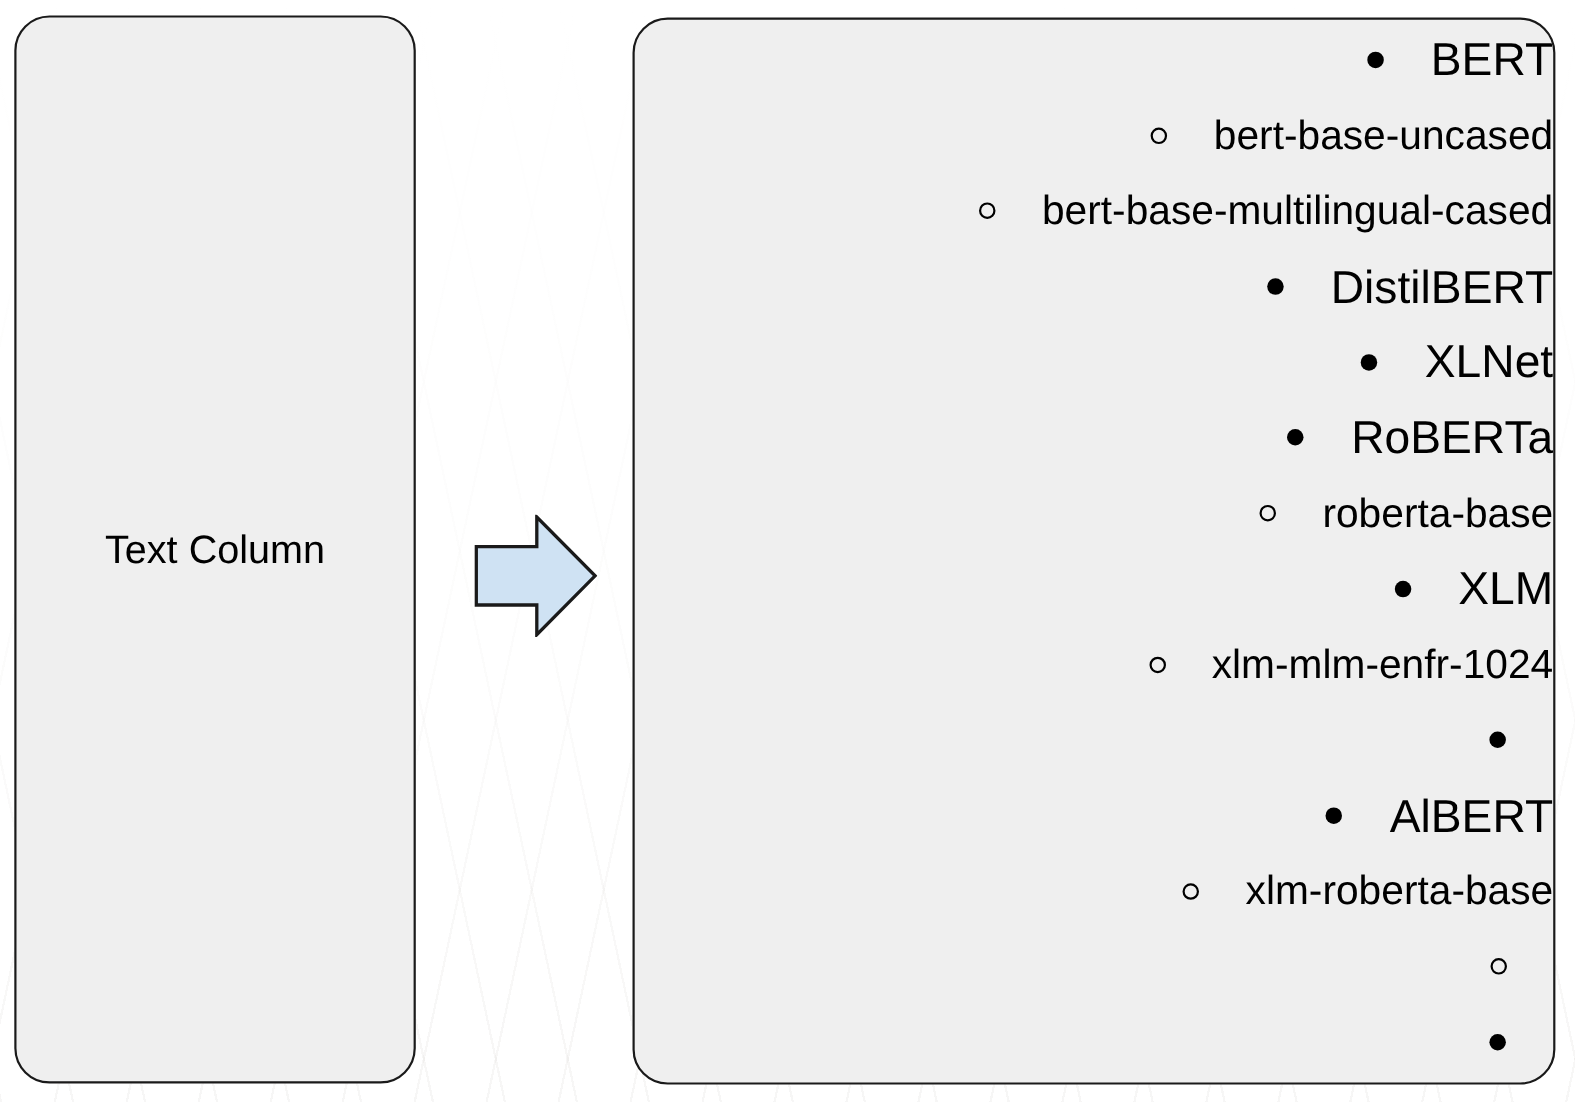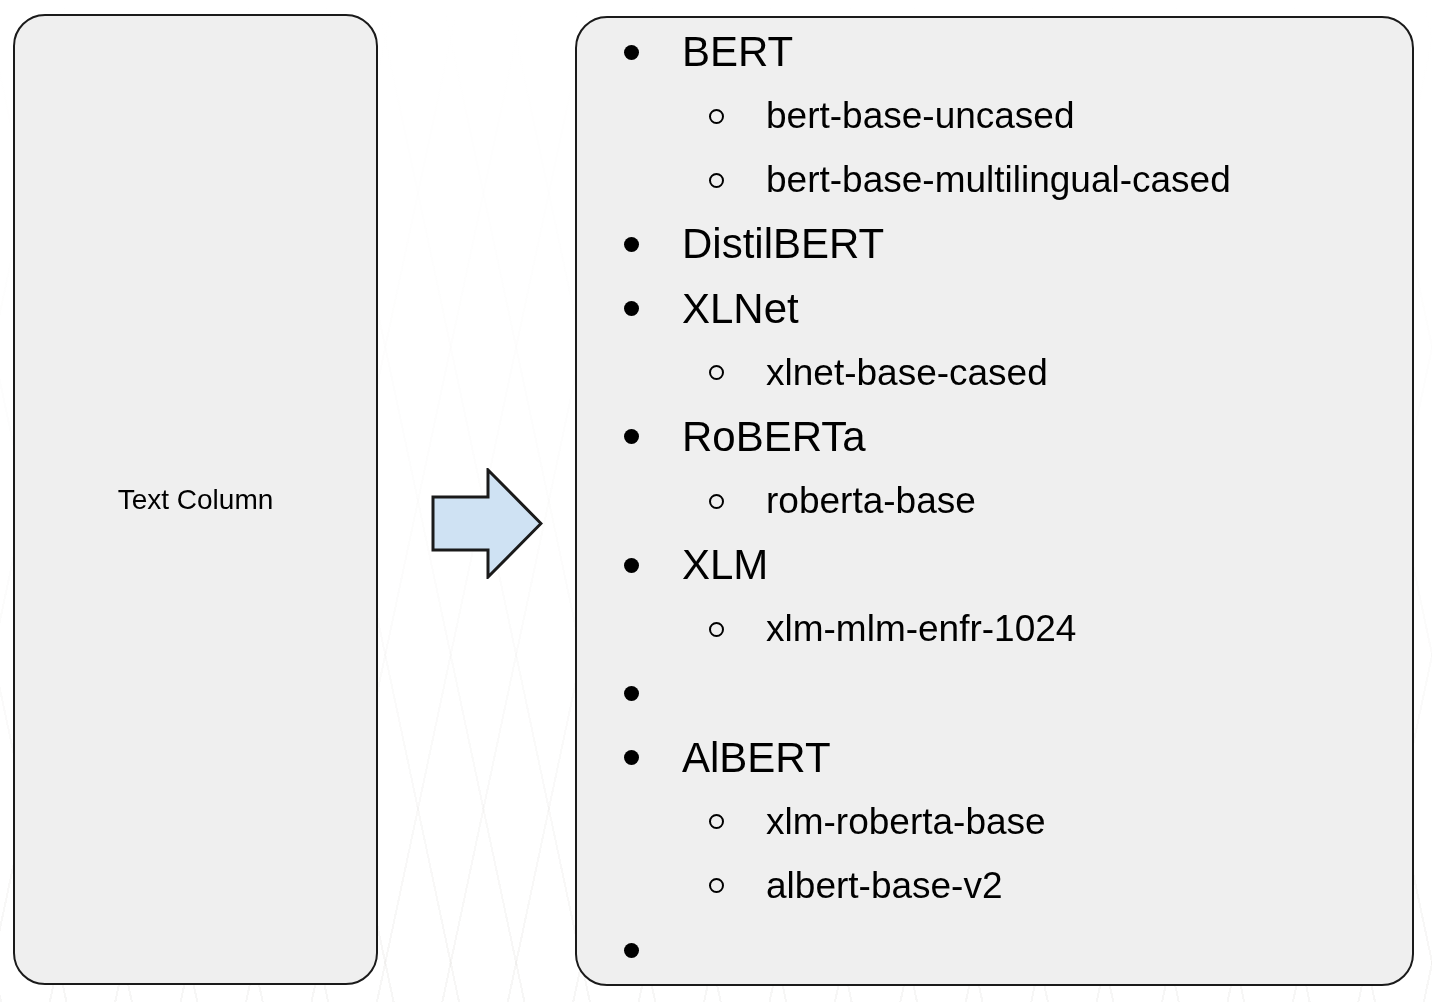--- a/index.html
+++ b/index.html
@@ -28,27 +28,28 @@
     inset: 0;
     background: linear-gradient(to bottom, #ffffff 0%, rgba(255,255,255,0.75) 55%, rgba(255,255,255,0.15) 100%);
   }
   .box {
     position: absolute;
     background: #efefef;
     border: 2.5px solid #1a1a1a;
     border-radius: 32px;
     box-sizing: border-box;
     z-index: 2;
+    align-items: flex-end;
   }
   .box-left {
     left: 13px; top: 14px;
     width: 365px; height: 971px;
     display: flex; align-items: center; justify-content: center;
   }
-  .source-label { font-size: 28px; }
+  .source-label { font-size: 36px; }
   .box-right {
     left: 575px; top: 16px;
     width: 839px; height: 970px;
     display: flex; flex-direction: column;
     padding: 2px 0;
     overflow: hidden;
   }
   .row { flex: 1 1 0; display: flex; align-items: center; min-height: 0; }
   .bullet-l1 {
     flex: none;
@@ -116,24 +117,20 @@
 
     <div class="row">
       <span class="bullet-l1"></span>
       <span class="t1">DistilBERT</span>
     </div>
 
     <div class="row">
       <span class="bullet-l1"></span>
       <span class="t1">XLNet</span>
     </div>
-    <div class="row">
-      <span class="bullet-l2"></span>
-      <span class="t2">xlnet-base-cased</span>
-    </div>
 
     <div class="row">
       <span class="bullet-l1"></span>
       <span class="t1">RoBERTa</span>
     </div>
     <div class="row">
       <span class="bullet-l2"></span>
       <span class="t2">roberta-base</span>
     </div>
 
@@ -153,21 +150,20 @@
       <span class="bullet-l1"></span>
       <span class="t1">AlBERT</span>
     </div>
 
     <div class="row">
       <span class="bullet-l2"></span>
       <span class="t2">xlm-roberta-base</span>
     </div>
     <div class="row">
       <span class="bullet-l2"></span>
-      <span class="t2">albert-base-v2</span>
     </div>
 
     <div class="row">
       <span class="bullet-l1"></span>
     </div>
 
   </div>
 </div>
 
 </body></html>

